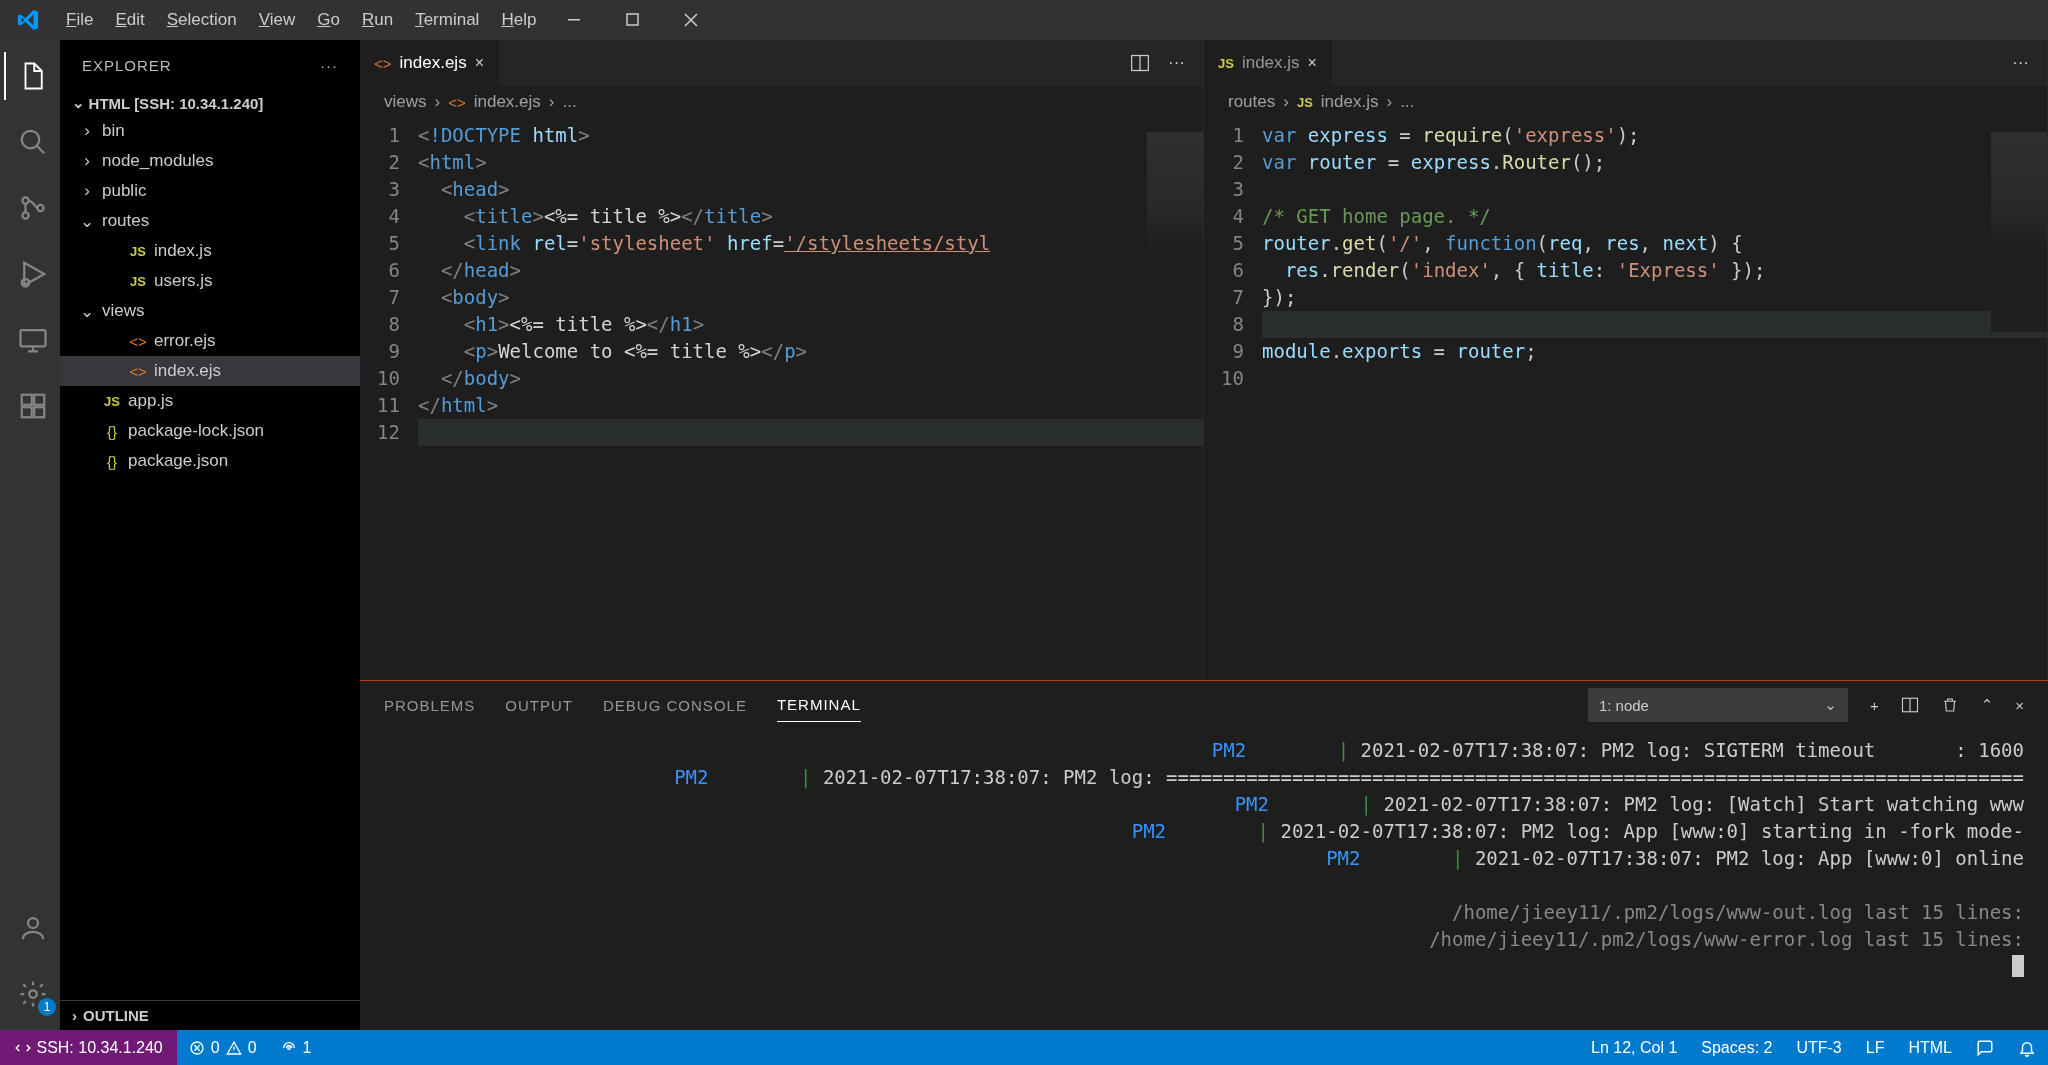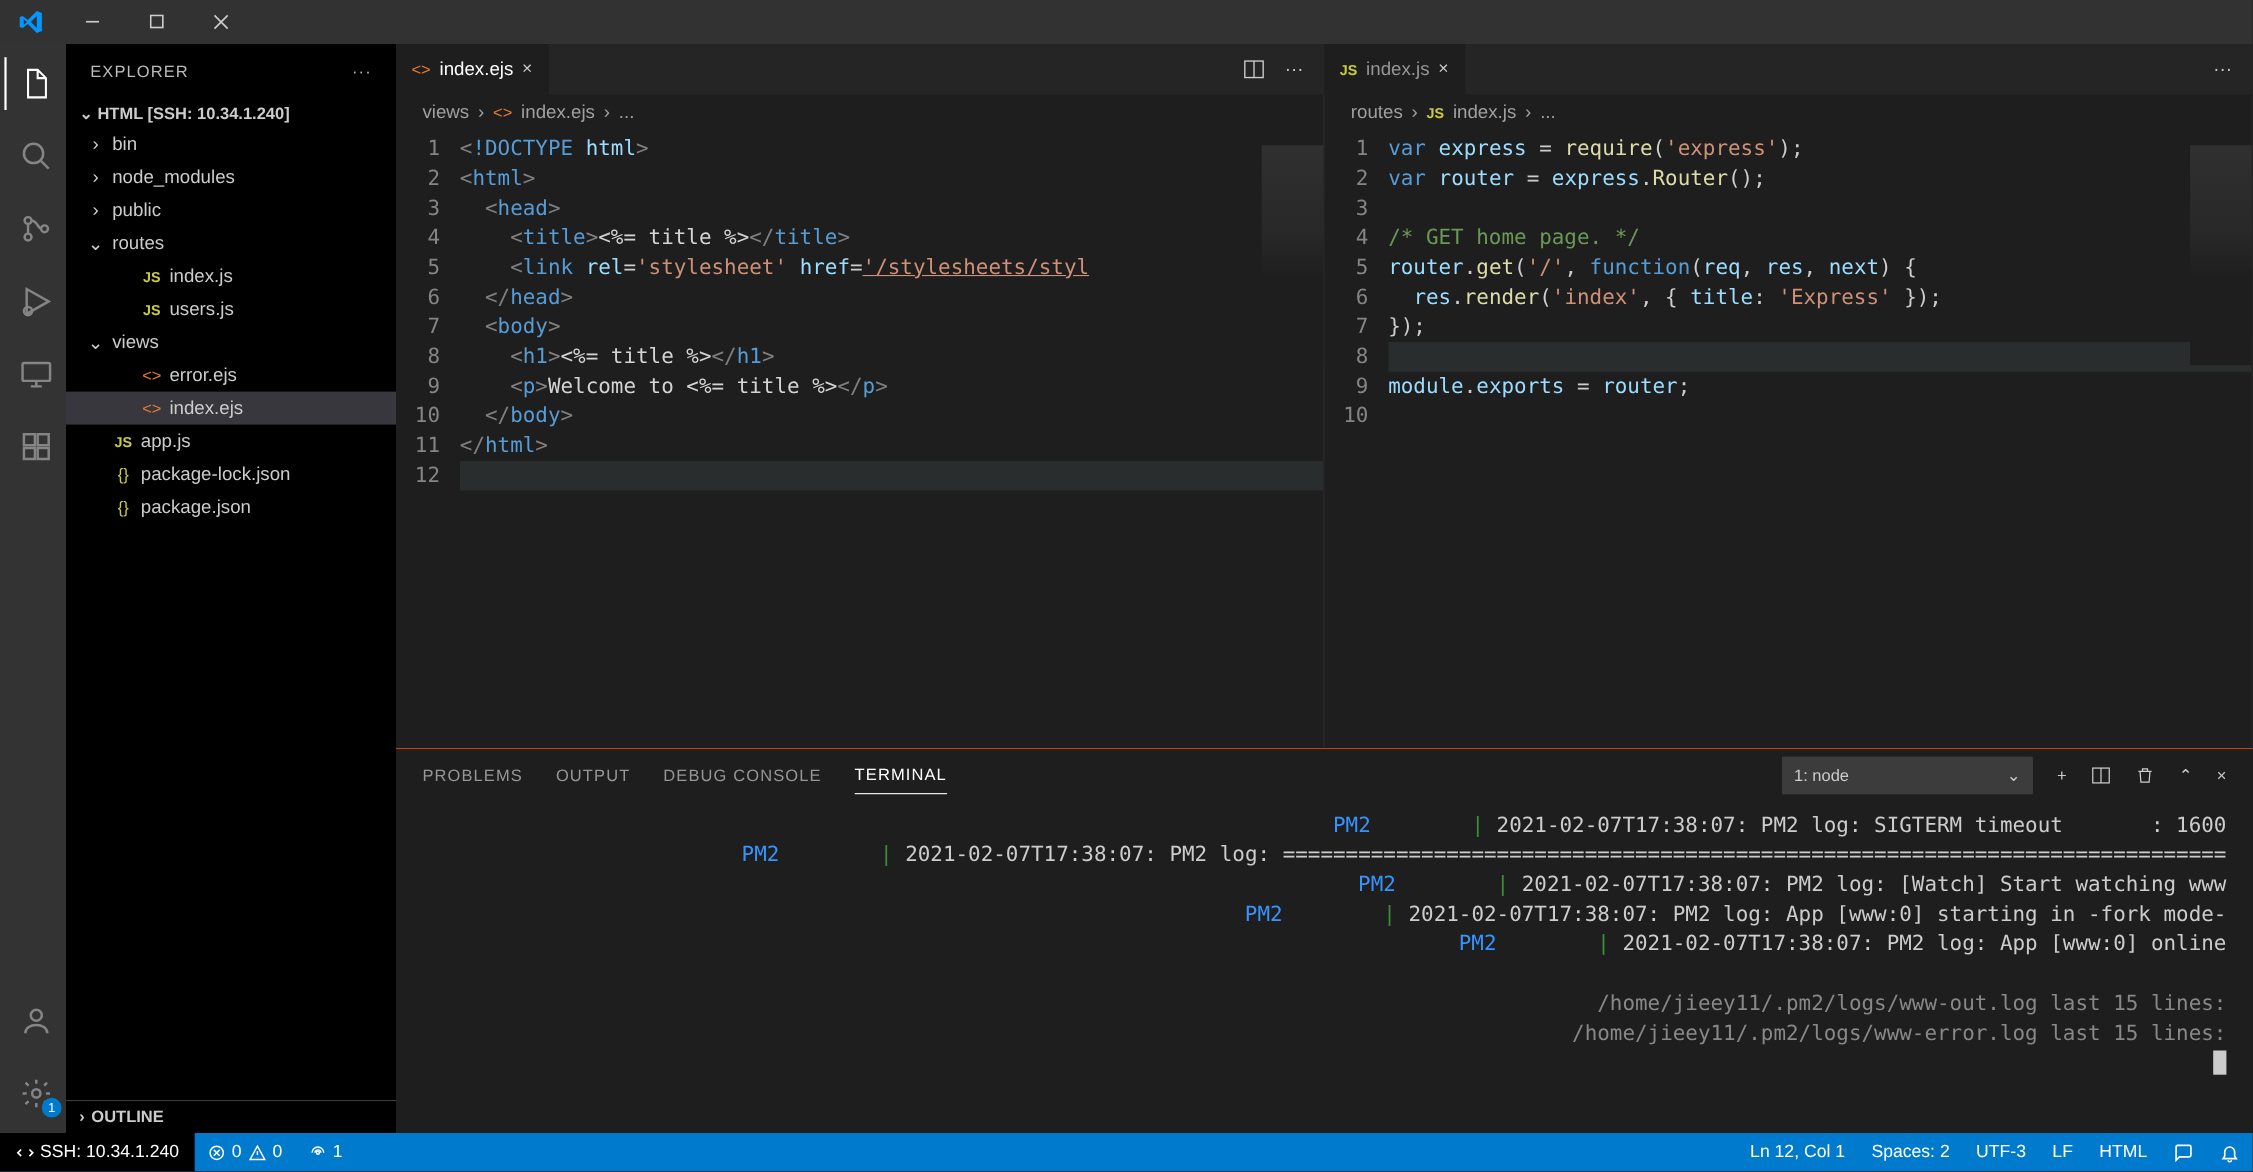--- a/index.html
+++ b/index.html
@@ -44,38 +44,48 @@
 .gutter { width:58px; text-align:right; color:#858585; padding-right:18px; padding-top:4px;}
 .codetext { flex:1; padding-top:4px; white-space:pre; overflow:hidden;}
 .minimap { position:absolute; top:92px; right:0; width:56px; height:200px; background:linear-gradient(#303030 0%, #282828 40%, #1e1e1e 60%);}
 .t-tag{color:#569cd6;} .t-attr{color:#9cdcfe;} .t-str{color:#ce9178;} .t-kw{color:#569cd6;} .t-fn{color:#dcdcaa;} .t-var{color:#9cdcfe;} .t-com{color:#6a9955;} .t-doc{color:#569cd6;} .t-br{color:#808080;} .t-txt{color:#d4d4d4;} .t-link{color:#ce9178; text-decoration:underline;}
 .cursorline{background:#2a2d2e; display:inline-block; width:100%;}
 .panel { flex:1; background:#1e1e1e; border-top:1px solid #c2410c; display:flex; flex-direction:column; min-height:0;}
 .panel-tabs { display:flex; align-items:center; height:48px; padding:0 24px; gap:30px; font-size:15px;}
 .ptab { color:#969696; padding:8px 0; letter-spacing:1px;}
 .ptab.active { color:#ffffff; border-bottom:1px solid #ffffff;}
 .panel-actions { margin-left:auto; display:flex; align-items:center; gap:22px; color:#cccccc;}
-.term-select { background:#3c3c3c; border:1px solid #3c3c3c; color:#cccccc; padding:4px 10px; width:228px; height:34px; display:flex; align-items:center; justify-content:space-between;}
+.term-select { background:#3c3c3c; border:1px solid #3c3c3c; color:#cccccc; padding:4px 10px; width:260px; height:34px; display:flex; align-items:center; justify-content:space-between;}
 .terminal { flex:1; font-family:Consolas,monospace; font-size:19px; line-height:27px; padding:8px 24px; color:#cccccc; overflow:hidden;}
 .term-pm2{color:#3794ff;} .term-bar{color:#3a8f3a;} .term-grey{color:#888888;}
 .term-cursor{display:inline-block; width:12px; height:22px; background:#cccccc; vertical-align:text-bottom;}
 .statusbar { height:35px; background:#007acc; color:#ffffff; display:flex; align-items:center; font-size:16px; }
 .statusbar .sseg { padding:0 12px; display:flex; align-items:center; gap:6px; height:100%;}
-.statusbar .remote { background:#000000; height:100%; display:flex; align-items:center; padding:0 14px;}
+.statusbar .remote { background:#701a75; height:100%; display:flex; align-items:center; padding:0 14px;}
 .statusbar .right { margin-left:auto; display:flex;}
 svg{display:block;}
 </style>
 </head>
 <body>
 
 <div class="titlebar">
   <div class="vscode-icon">
     <svg width="22" height="22" viewBox="0 0 24 24">
         <path fill="#0098ff" d="M23 3l-5-2-9 9-5-4-3 1v10l3 1 5-4 9 9 5-2V3zM5 15V9l3 3-3 3zm13 3l-6-6 6-6v12z"></path>
       </svg>
+  </div>
+  <div class="menu">
+    <div class="menu-item"><span class="u">F</span>ile</div>
+    <div class="menu-item"><span class="u">E</span>dit</div>
+    <div class="menu-item"><span class="u">S</span>election</div>
+    <div class="menu-item"><span class="u">V</span>iew</div>
+    <div class="menu-item"><span class="u">G</span>o</div>
+    <div class="menu-item"><span class="u">R</span>un</div>
+    <div class="menu-item"><span class="u">T</span>erminal</div>
+    <div class="menu-item"><span class="u">H</span>elp</div>
   </div>
   <div class="win-controls">
     <div class="win-btn">
         <svg width="14" height="14">
           <rect y="6" width="12" height="1.5" fill="#ccc"></rect>
         </svg>
       </div>
     <div class="win-btn">
         <svg width="14" height="14">
           <rect x="1" y="1" width="11" height="11" fill="none" stroke="#ccc" stroke-width="1.5"></rect>

